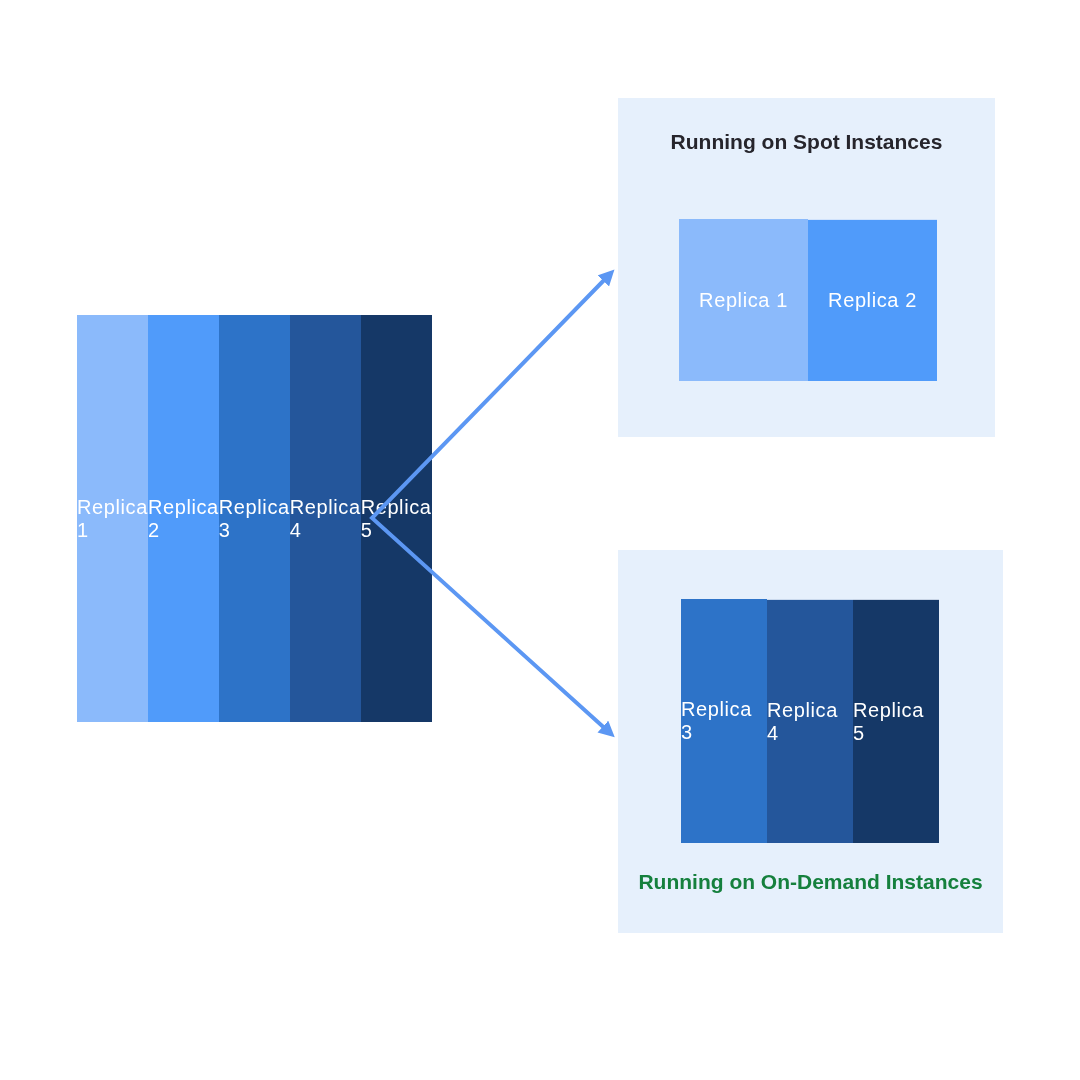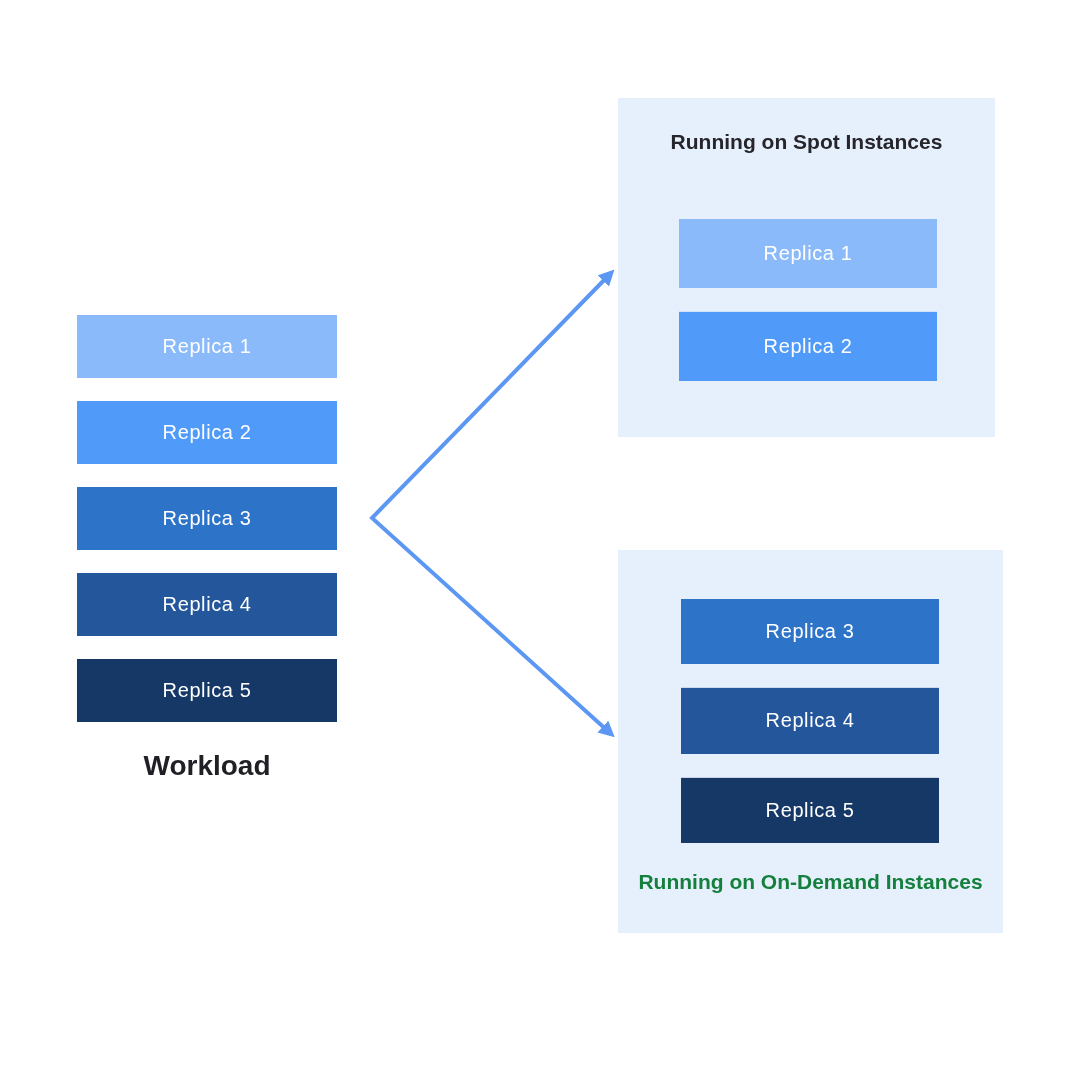--- a/index.html
+++ b/index.html
@@ -11,22 +11,21 @@
   .canvas {
     position: relative;
     width: 1080px;
     height: 1080px;
     background: #ffffff;
     overflow: hidden;
   }
   .stack {
     position: absolute;
     display: flex;
-    flex-direction: column;
-    gap: 23px;
+    flex-direction: row;
   }
   .replica {
     flex: 1 1 0;
     display: flex;
     align-items: center;
     justify-content: center;
     box-sizing: border-box;
   }
   .replica .label {
     color: #ffffff;
@@ -84,21 +83,20 @@
       <span class="label">Replica 3</span>
     </div>
     <div class="replica" style="background-color: rgb(36, 86, 155);">
       <span class="label">Replica 4</span>
     </div>
     <div class="replica" style="background-color: rgb(21, 56, 103);">
       <span class="label">Replica 5</span>
     </div>
   </div>
 
-  <div class="workload-caption" style="color: rgb(31, 31, 38);">Workload</div>
 
   <div class="panel spot-panel" style="background-color: rgb(230, 240, 252);">
     <div class="panel-title" style="color: rgb(38, 37, 44);">Running on Spot Instances</div>
     <div class="stack spot-stack">
       <div class="replica" style="background-color: rgb(139, 186, 251);">
         <span class="label">Replica 1</span>
       </div>
       <div class="replica" style="background-color: rgb(80, 155, 250);">
         <span class="label">Replica 2</span>
       </div>

